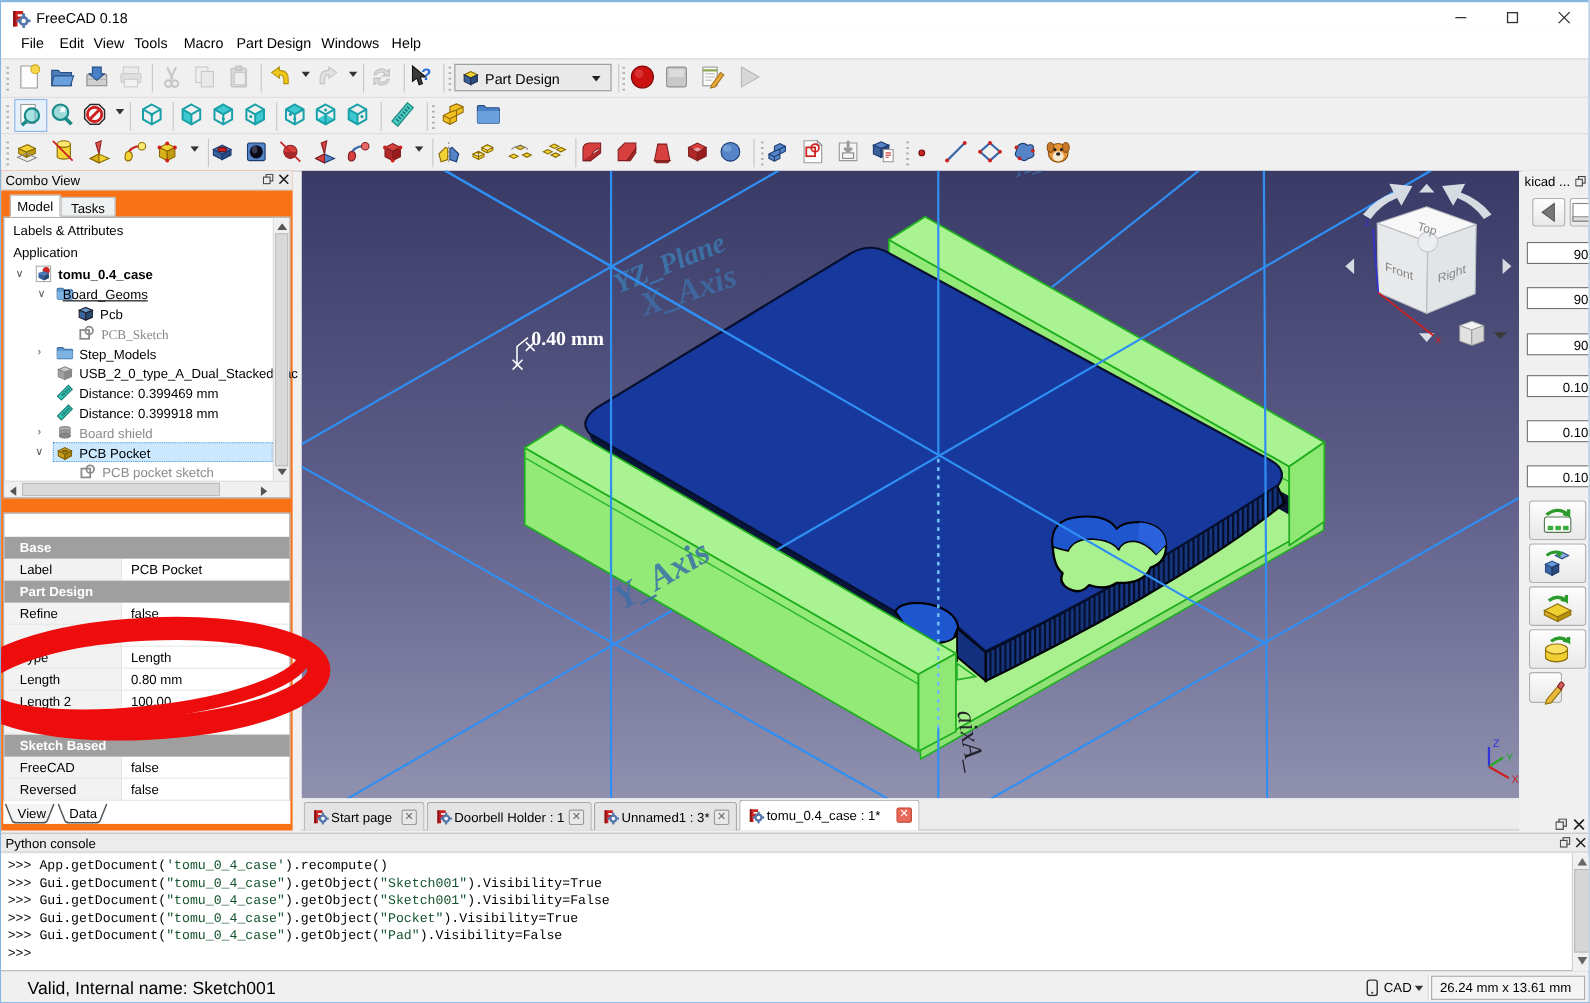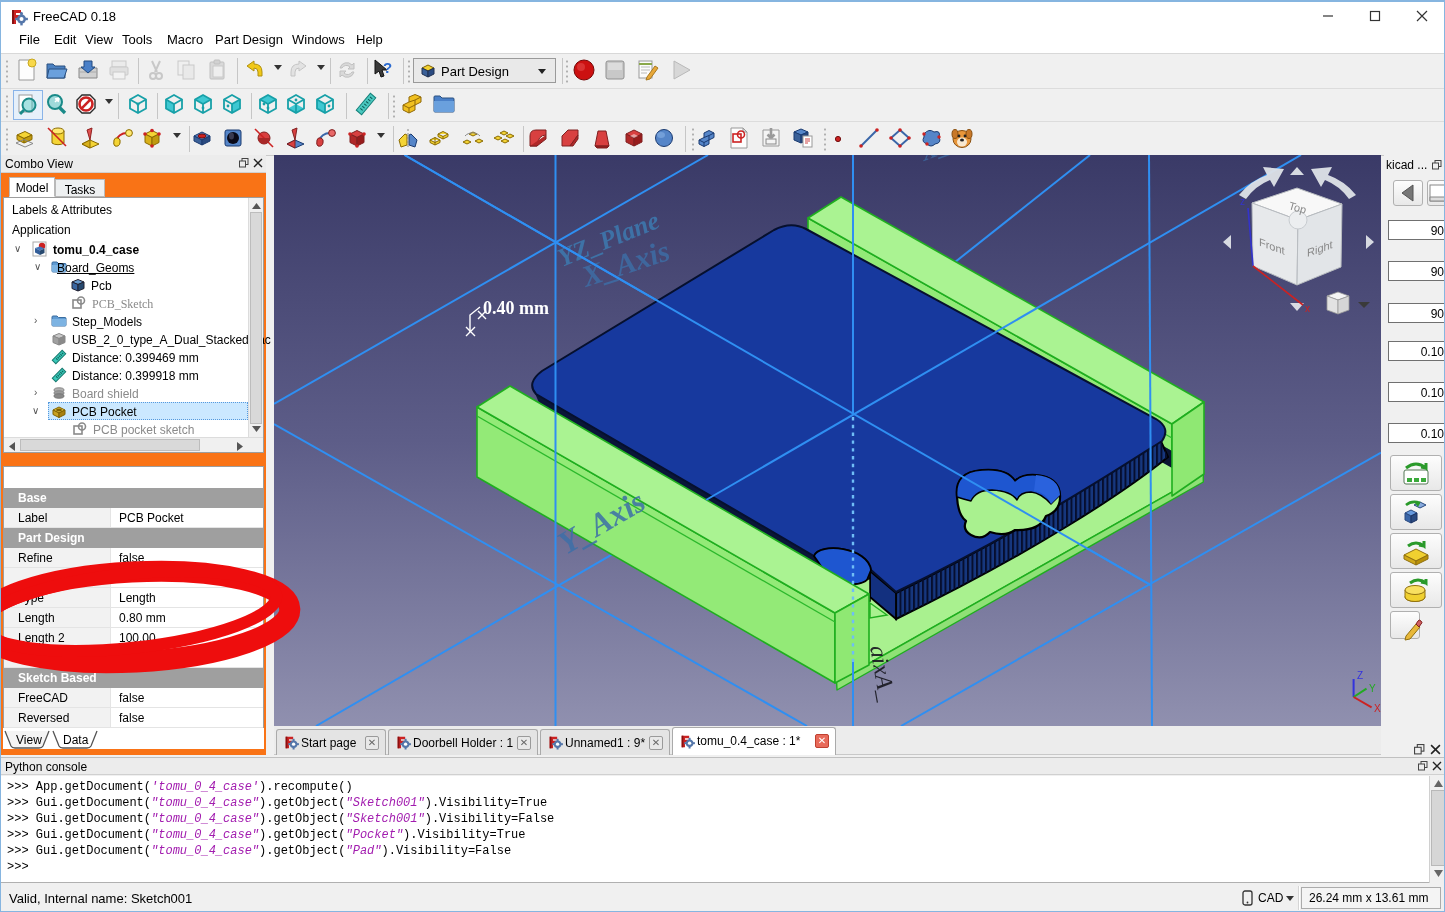--- a/index.html
+++ b/index.html
@@ -46,21 +46,21 @@
 .kbtn { position:absolute; left:6px; width:52px; height:36px; background:linear-gradient(#fdfdfd,#e8e8e8); border:1px solid #b0b0b0; border-radius:3px;}
 
 #mditabs { position:absolute; left:273px; top:726px; width:1107px; height:29px; background:#ececec; border-bottom:1px solid #c8c8c8;}
 .mtab { position:absolute; top:3px; height:26px; background:#e4e4e4; border:1px solid #aaaaaa; border-bottom:none; border-radius:3px 3px 0 0; font-size:12px; }
 .mtab .ttxt { position:absolute; left:24px; top:6px; white-space:nowrap;}
 .mclose { position:absolute; top:6px; width:14px; height:14px; border:1px solid #9a9a9a; border-radius:2px; background:#e8e8e8; color:#666; font-size:10px; text-align:center; line-height:12px;}
 
 #pytitle { position:absolute; left:0; top:757px; width:1445px; height:18px; background:#ececec; border-top:1px solid #c0c0c0; border-bottom:1px solid #d0d0d0;}
 #pyconsole { position:absolute; left:0; top:776px; width:1445px; height:107px; background:#ffffff; border-bottom:1px solid #b0b0b0; font-family:"Liberation Mono", monospace; font-size:12px; }
 #pyconsole pre { font-family:"Liberation Mono", monospace; font-size:12px; line-height:16px; margin:3px 0 0 6px;}
-.st { color:#a21caf;font-style:italic; }
+.st { color:#14532d; }
 
 #statusbar { position:absolute; left:0; top:884px; width:1445px; height:28px; background:#f0f0f0; }
 </style>
 </head>
 <body>
 
 <div id="titlebar">
   <svg class="abs" style="left:9px;top:6px" width="18" height="18" viewBox="0 0 18 18">
     <path d="M2 2 h9 v3 h-5 v2 h4 v3 h-4 v6 h-4 z" fill="#cc2222"></path>
     <path d="M2 2 h2 v14 h-2 z" fill="#881111"></path>
@@ -1037,21 +1037,21 @@
             <circle r="4.5" fill="#5577aa"></circle>
             <circle r="2" fill="#fff"></circle>
             <g fill="#5577aa">
               <rect x="-1.2" y="-6.4" width="2.4" height="3"></rect>
               <rect x="-1.2" y="3.4" width="2.4" height="3"></rect>
               <rect x="-6.4" y="-1.2" width="3" height="2.4"></rect>
               <rect x="3.4" y="-1.2" width="3" height="2.4"></rect>
             </g>
           </g>
         </svg></span>
-      <span class="ttxt">Unnamed1 : 9*</span>
+      <span class="ttxt">Unnamed1 : 3*</span>
       <div class="mclose" style="left:108px;">✕</div>
     </div>
     <div class="mtab" style="left:398px;width:164px;background:#ffffff;top:1px;height:28px;">
       <span style="position:absolute;left:7px;top:6px"><svg width="15" height="15" viewBox="0 0 18 18">
           <path d="M2 2 h9 v3 h-5 v2 h4 v3 h-4 v6 h-4 z" fill="#cc2222"></path>
           <path d="M2 2 h2 v14 h-2 z" fill="#881111"></path>
           <g transform="translate(11.5,11)">
             <circle r="4.5" fill="#5577aa"></circle>
             <circle r="2" fill="#fff"></circle>
             <g fill="#5577aa">
@@ -1089,21 +1089,21 @@
         <path d="M4.5 0 L9 7 L0 7 z" fill="#666"></path>
       </svg>
     <svg class="abs" style="left:4px;top:94px" width="9" height="7">
         <path d="M4.5 7 L9 0 L0 0 z" fill="#666"></path>
       </svg>
     <div class="abs" style="left:1px;top:14px;width:14px;height:76px;background:#d6d6d6;border:1px solid #b8b8b8"></div>
   </div>
 </div>
 
 <div id="statusbar">
-  <span style="position:absolute;left:8px;top:7px;font-size:13px">Valid, Internal name: Sketch001</span>
+  <span style="position:absolute;left:24px;top:7px;font-size:16px">Valid, Internal name: Sketch001</span>
   <svg class="abs" style="left:1240px;top:6px" width="14" height="16" viewBox="0 0 14 16">
       <rect x="2" y="1" width="9" height="14" rx="2" fill="none" stroke="#333" stroke-width="1.3"></rect>
       <circle cx="6.5" cy="12.5" r="0.9" fill="#333"></circle>
     </svg>
   <span style="position:absolute;left:1257px;top:7px;font-size:12px">CAD</span>
   <svg class="abs" style="left:1285px;top:12px" width="8" height="6">
       <path d="M0 0 L8 0 L4 5 z" fill="#333"></path>
     </svg>
   <div class="abs" style="left:1297px;top:2px;width:2px;height:24px;border-left:1px solid #d5d5d5;border-right:1px solid #ffffff"></div>
   <div class="abs" style="left:1300px;top:3px;width:140px;height:22px;border:1px solid #ababab;background:#f4f4f4"></div>

